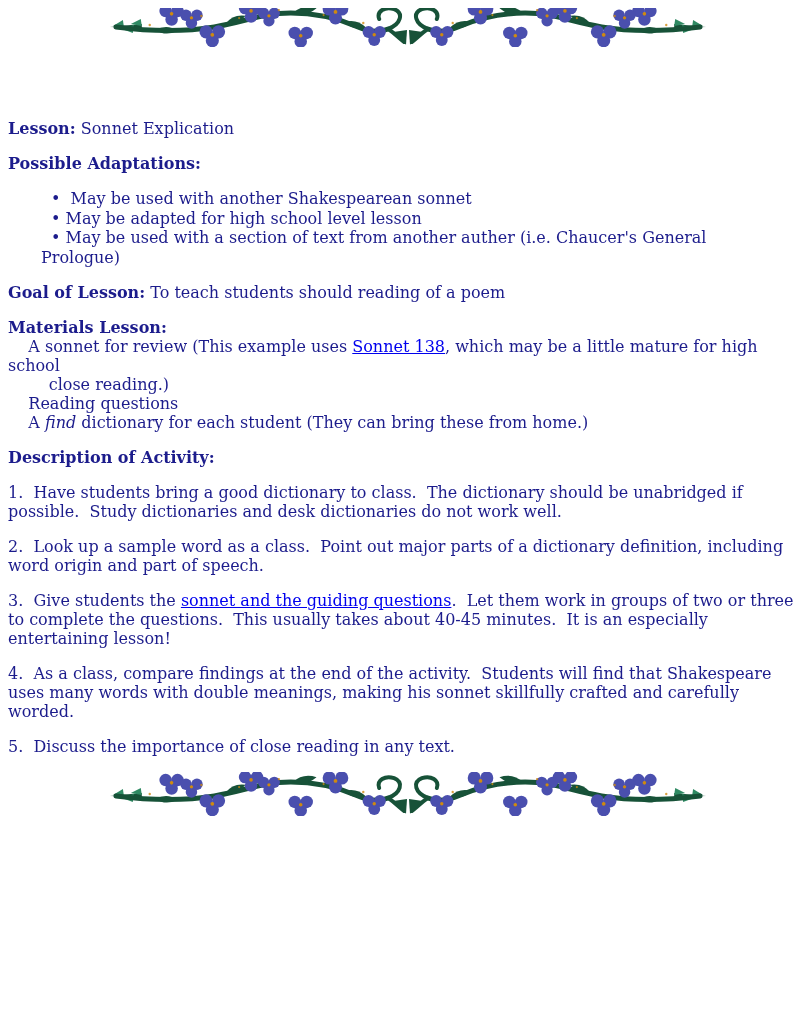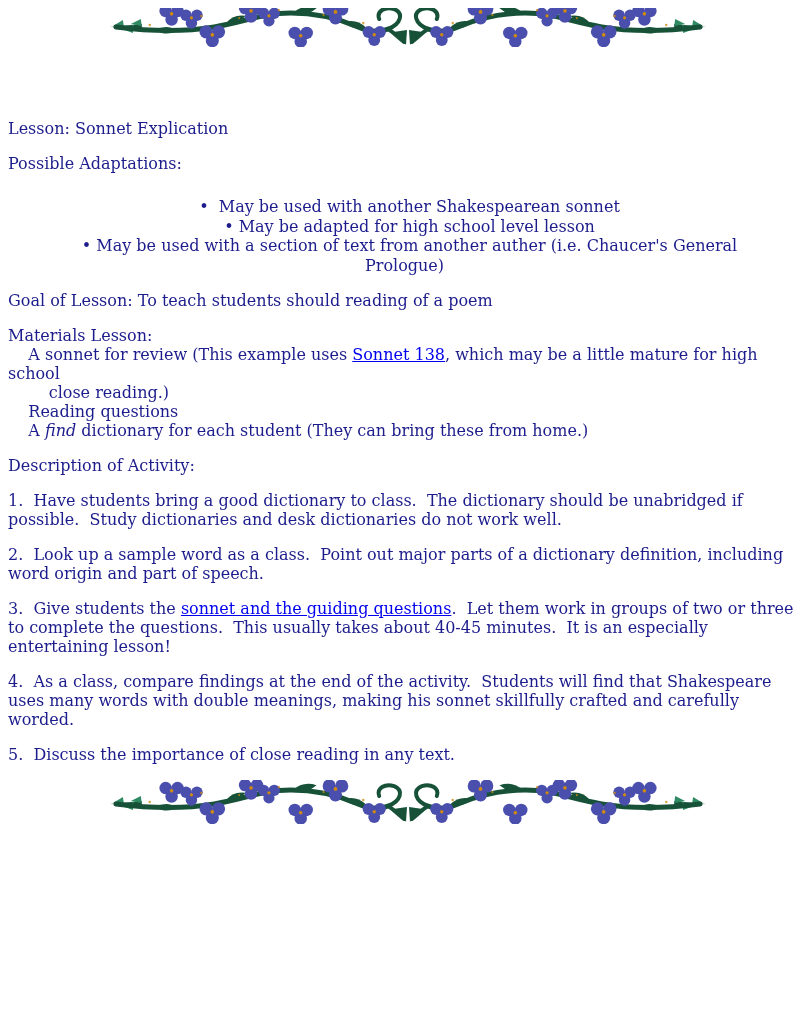--- a/index.html
+++ b/index.html
@@ -8,31 +8,31 @@
     --background:#ffffff;
   }
   *{box-sizing:border-box;}
   html,body{width:800px;}
   body{
     margin:8px; background:var(--background); color:var(--body);
     font-family:"DejaVu Serif","Liberation Serif",serif;
     font-size:16px; line-height:19px;
   }
   p{margin:16px 0;}
-  b{font-weight:normal;}
+  b{font-weight:bold;}
   h1.page-title{
     text-align:center; color:var(--title); font-size:32px; line-height:38px;
     font-weight:bold; margin:18px 0 0 0;
   }
   .divider{text-align:center; line-height:0;}
   .divider-top{margin-top:-5px;}
   .divider-bottom{margin-top:16px;}
   .divider svg{display:inline-block;}
   ul.adapt-list{
-    list-style:none; margin:24px 40px 16px 0; padding:0 0 0 33px;text-align:center;
+    list-style:none; margin:16px 40px 16px 0; padding:0 0 0 33px;
   }
   ul.adapt-list li{text-indent:10px; line-height:19.5px;}
   ul.adapt-list li::before{content:"\2022\00a0";}
   a{color:var(--link); text-decoration:underline; cursor:pointer;}
   .vine-stroke{stroke:var(--vine); fill:none; stroke-linecap:round;}
   .vine-fill{fill:var(--vine);}
   .vine-light{fill:var(--vine_light);}
   .petal{fill:var(--flower);}
   .f-center{fill:var(--flower_center);}
   .speck{fill:var(--flower_center); opacity:.8;}

